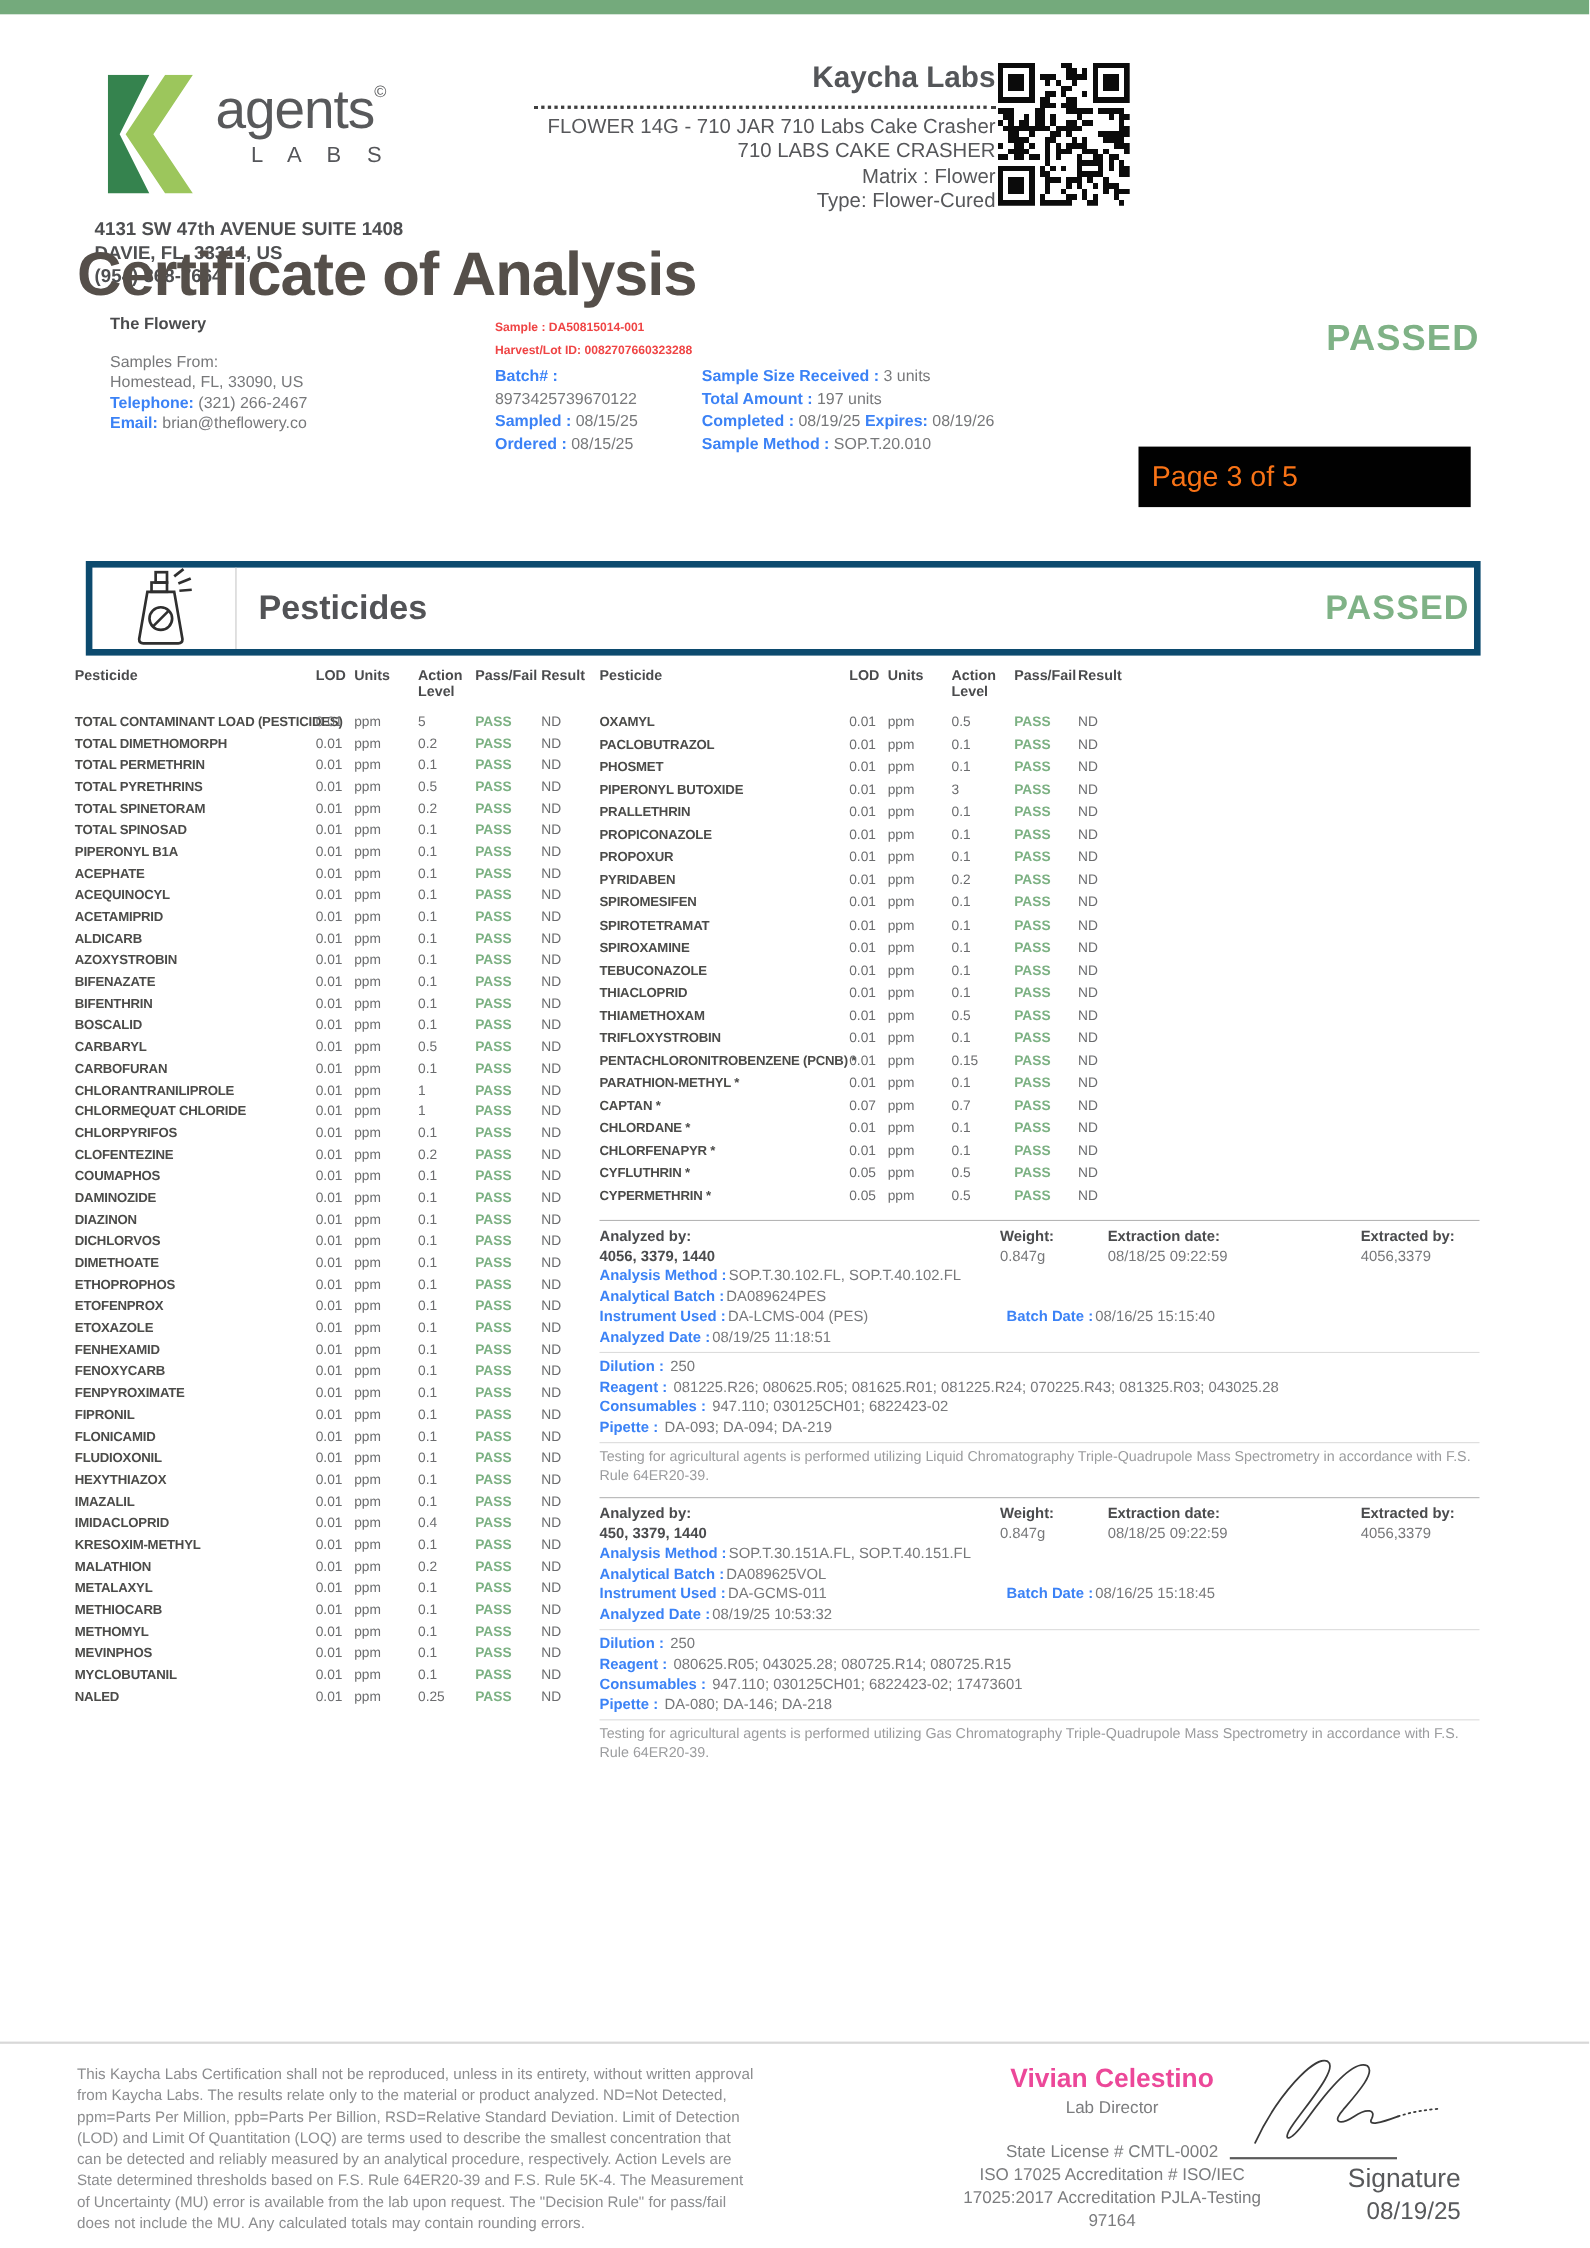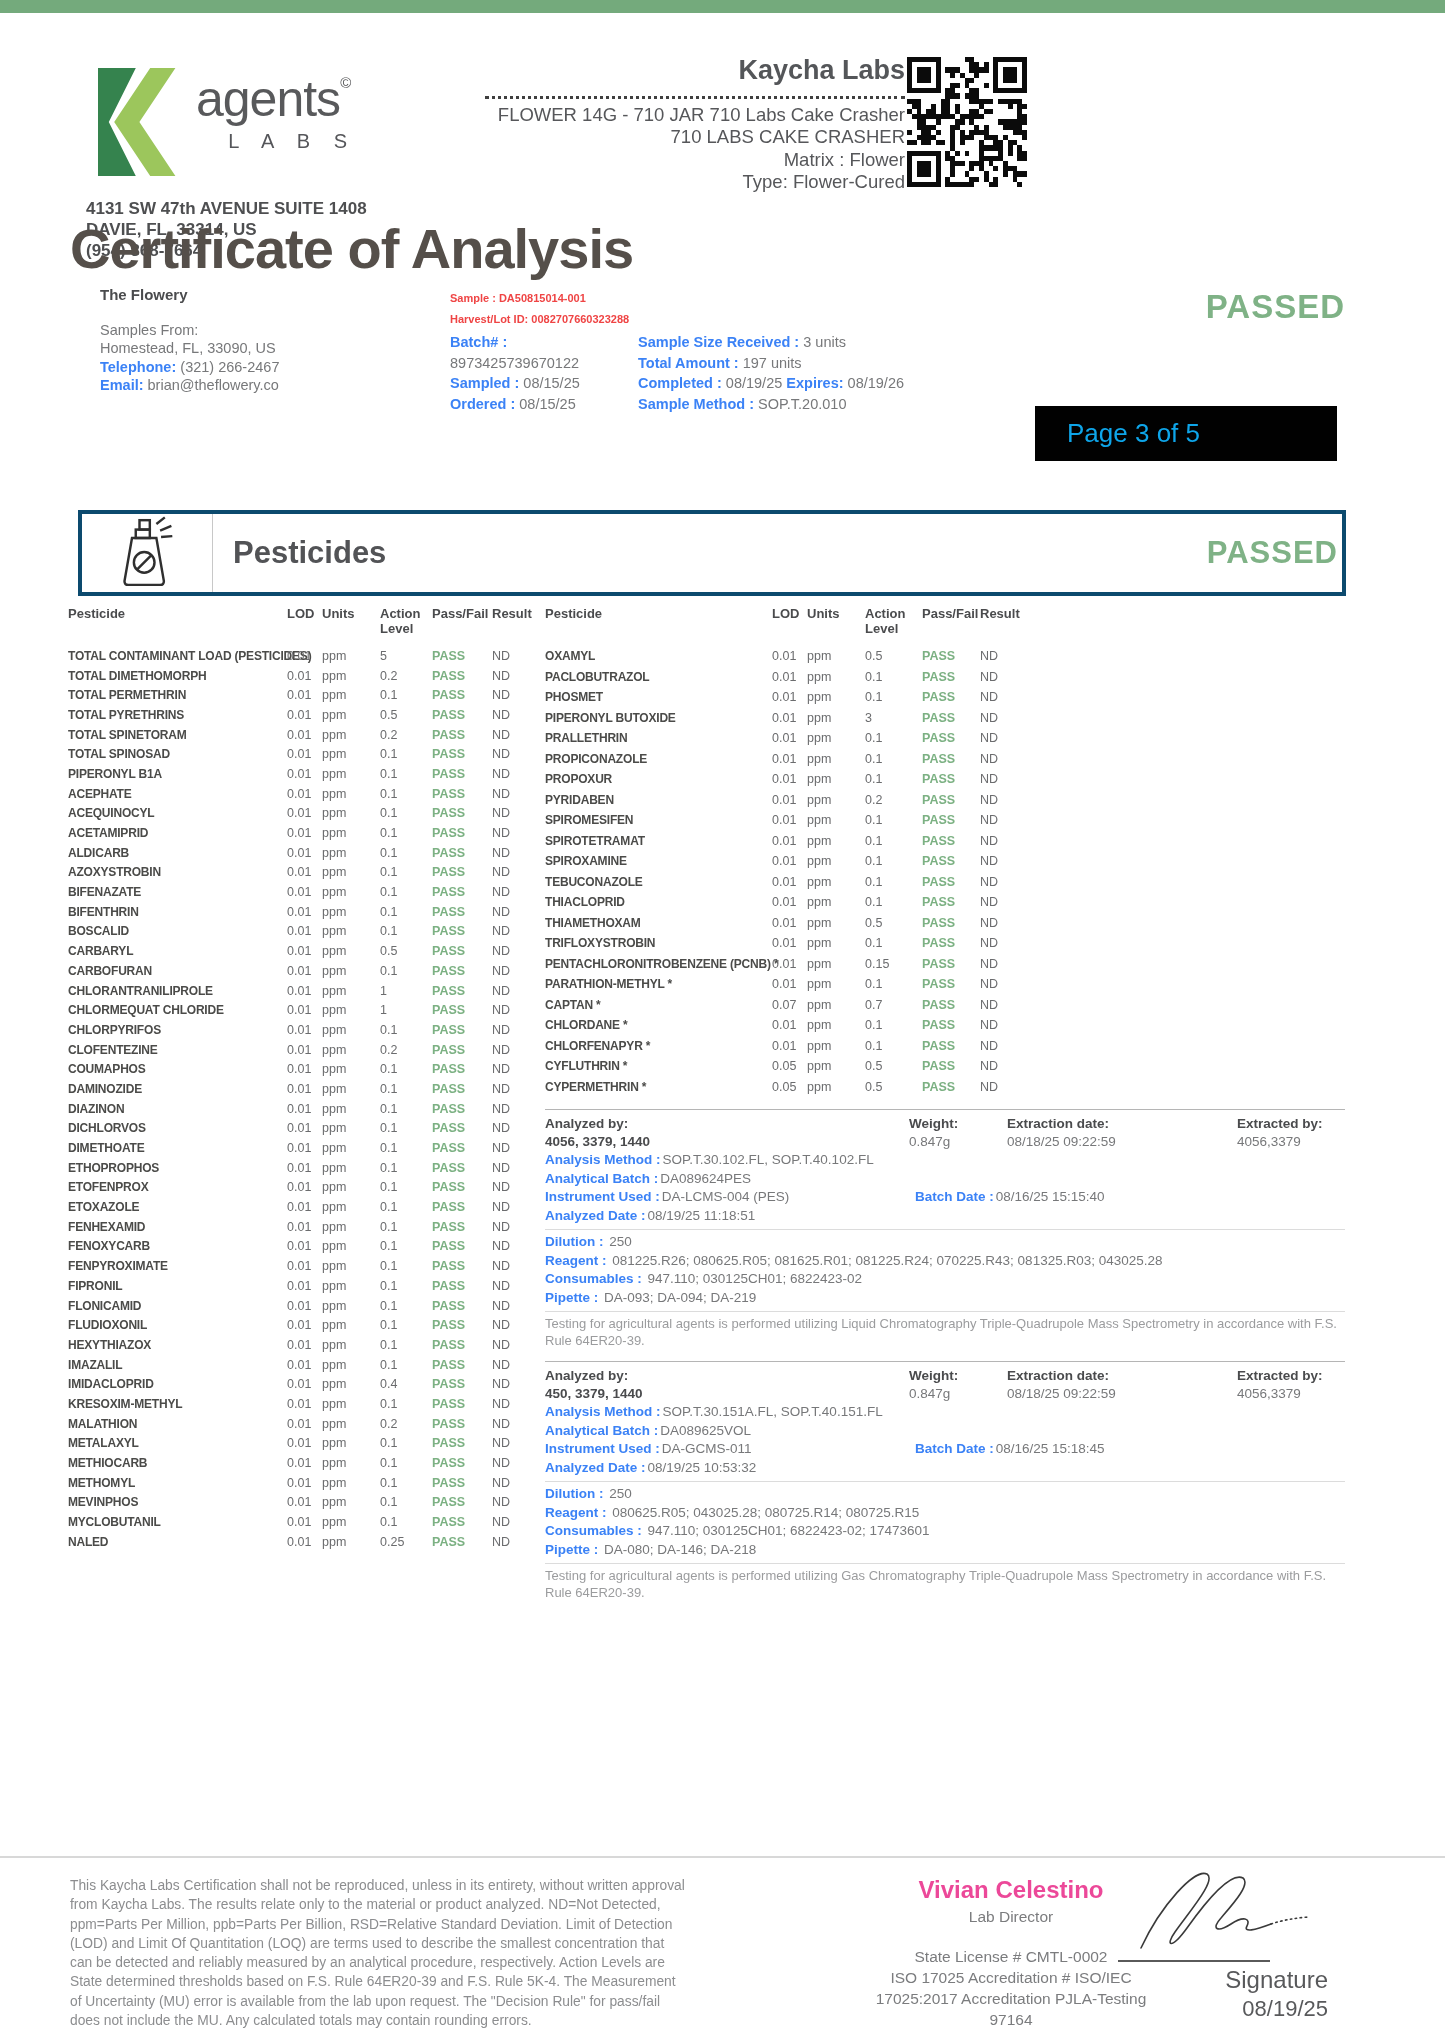--- a/index.html
+++ b/index.html
@@ -27,25 +27,25 @@
 
   
   .client-block{position:absolute;left:100px;top:286px;font-size:14.5px;color:#77787a;line-height:18.5px;}
   .client-name{font-weight:700;color:#4a4b4d;font-size:15px;margin-bottom:16px;}
   .lbl{font-weight:700;color:#3b82f6;}
   .sample-block{position:absolute;left:450px;top:288px;width:600px;font-size:14.5px;color:#77787a;line-height:20.5px;}
   .sample-line{font-weight:700;color:#ef4444;font-size:11px;line-height:21px;}
   .sample-grid{display:flex;margin-top:2px;}
   .sample-col1{width:188px;}
   .sample-col2{width:400px;}
-  .page-badge{position:absolute;left:1035px;top:406px;width:302px;height:55px;background:#010101;color:#0ea5e9;
-              display:flex;align-items:center;padding-left:32px;box-sizing:border-box;font-size:26px;}
+  .page-badge{position:absolute;left:1035px;top:406px;width:302px;height:55px;background:#010101;color:#f97316;
+              display:flex;align-items:center;padding-left:12px;box-sizing:border-box;font-size:26px;}
 
   
-  .section-bar{position:absolute;left:78px;top:510px;width:1268px;height:86px;border:4px solid #0c4a6e;
+  .section-bar{position:absolute;left:78px;top:510px;width:1268px;height:86px;border:6px solid #0c4a6e;
                display:flex;align-items:stretch;box-sizing:border-box;}
   .icon-cell{width:130px;border-right:1px solid #c8c8c8;display:flex;align-items:center;justify-content:center;}
   .section-title{align-self:center;margin-left:20px;font-size:31px;font-weight:700;color:#525356;}
   .section-passed{align-self:center;margin-left:auto;margin-right:4px;font-size:31px;font-weight:700;color:#7fb286;letter-spacing:1px;}
 
   
   .tables{position:absolute;left:68px;top:600px;width:1277px;display:flex;}
   .col-left{width:477px;}
   .col-right{width:800px;}
   .t-head{display:grid;padding:6px 0 10px 0;}

